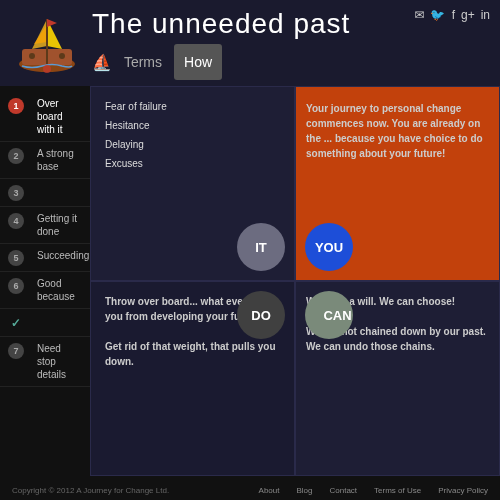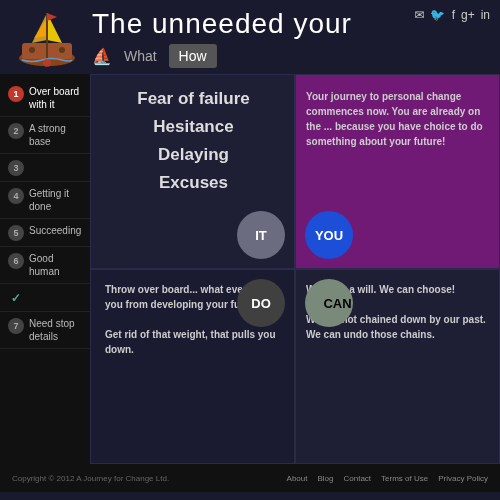--- a/index.html
+++ b/index.html
@@ -43,21 +43,21 @@
       color: #aaa;
       font-size: 14px;
       cursor: pointer;
       padding: 2px 6px;
     }
     .tab-how {
       background: #555;
       color: #fff;
       font-size: 14px;
       cursor: pointer;
-      padding: 4px 10px;
+      padding: 10px 10px;
       border-radius: 3px;
     }
     .social-icons {
       position: absolute;
       top: 8px;
       right: 10px;
       display: flex;
       gap: 6px;
       font-size: 12px;
       color: #aaa;
@@ -101,21 +101,21 @@
       justify-content: center;
       font-size: 9px;
       font-weight: bold;
       flex-shrink: 0;
       margin-right: 5px;
       margin-top: 1px;
     }
     .num-red { background: #c0392b; color: #fff; }
     .num-dark { background: #444; color: #aaa; }
     .num-check { background: transparent; color: #5a9; font-size: 12px; }
-    .sidebar-label { line-height: 1.3; }
+    .sidebar-label { line-height: 1.3; margin-left: 8px; }
 
     
     .content {
       flex: 1;
       background: #1e1e3a;
       display: grid;
       grid-template-columns: 1fr 1fr;
       grid-template-rows: 1fr 1fr;
       position: relative;
     }
@@ -145,38 +145,37 @@
       border-radius: 50%;
       display: flex;
       align-items: center;
       justify-content: center;
       font-weight: bold;
       font-size: 13px;
     }
     .circle-it { background: #6c6c80; color: #fff; }
     .circle-you { background: #1d4ed8; color: #fff; }
     .circle-do { background: #404040; color: #fff; }
-    .circle-can { background: #7a8a7a; color: #000000; padding-left: 17px; }
+    .circle-can { background: #7a8a7a; color: #ffffff; padding-left: 17px; }
 
     
     .q-top-left {
       background: #1e1e35;
       padding: 14px 12px 12px 14px;
     }
     .q-top-left .item {
-      font-size: 17px;
-      font-weight: bold;
+      font-size: 10px;
+      font-weight: normal;
       color: #ddd;
       margin-bottom: 8px;
-      text-align: center;
     }
 
     
     .q-top-right {
-      background: #701a75;
+      background: #c2410c;
       padding: 14px 10px 12px 10px;
       font-size: 10px;
       color: #ccc;
       line-height: 1.5;
     }
 
     
     .q-bottom-left {
       background: #1a1a30;
       padding: 12px 12px 12px 14px;
@@ -200,21 +199,21 @@
       height: 28px;
       display: flex;
       align-items: center;
       justify-content: space-between;
       padding: 0 12px;
       font-size: 8px;
       color: #666;
     }
     .footer-links {
       display: flex;
-      gap: 10px;
+      gap: 17px;
     }
     .footer-link {
       cursor: pointer;
       color: #888;
     }
 
     
     .ship-svg {
       width: 70px;
       height: 60px;
@@ -242,24 +241,24 @@
       <path d="M10,52 Q20,55 30,52 Q40,49 50,52 Q58,54 60,52" stroke="#5b9bd5" stroke-width="1.5" fill="none"></path>
 
       <circle cx="20" cy="42" r="3" fill="#5D3A1A"></circle>
       <circle cx="50" cy="42" r="3" fill="#5D3A1A"></circle>
 
       <circle cx="35" cy="55" r="4" fill="#c0392b" opacity="0.8"></circle>
     </svg>
   </div>
 
   <div class="title-area">
-    <div class="page-title">The unneeded your</div>
+    <div class="page-title">The unneeded past</div>
     <div class="tab-row">
       <span class="tab-icon">⛵</span>
-      <span class="tab-what">What</span>
+      <span class="tab-what">Terms</span>
       <span class="tab-how">How</span>
     </div>
   </div>
 
   <div class="social-icons">
     <span class="social-icon">✉</span>
     <span class="social-icon">🐦</span>
     <span class="social-icon">f</span>
     <span class="social-icon">g+</span>
     <span class="social-icon">in</span>
@@ -283,21 +282,21 @@
     <div class="sidebar-item">
       <div class="sidebar-num num-dark">4</div>
       <div class="sidebar-label">Getting it done</div>
     </div>
     <div class="sidebar-item">
       <div class="sidebar-num num-dark">5</div>
       <div class="sidebar-label">Succeeding</div>
     </div>
     <div class="sidebar-item">
       <div class="sidebar-num num-dark">6</div>
-      <div class="sidebar-label">Good human</div>
+      <div class="sidebar-label">Good because</div>
     </div>
     <div class="sidebar-item">
       <div class="sidebar-num num-check">✓</div>
     </div>
     <div class="sidebar-item">
       <div class="sidebar-num num-dark">7</div>
       <div class="sidebar-label">Need stop details</div>
     </div>
   </div>
 

